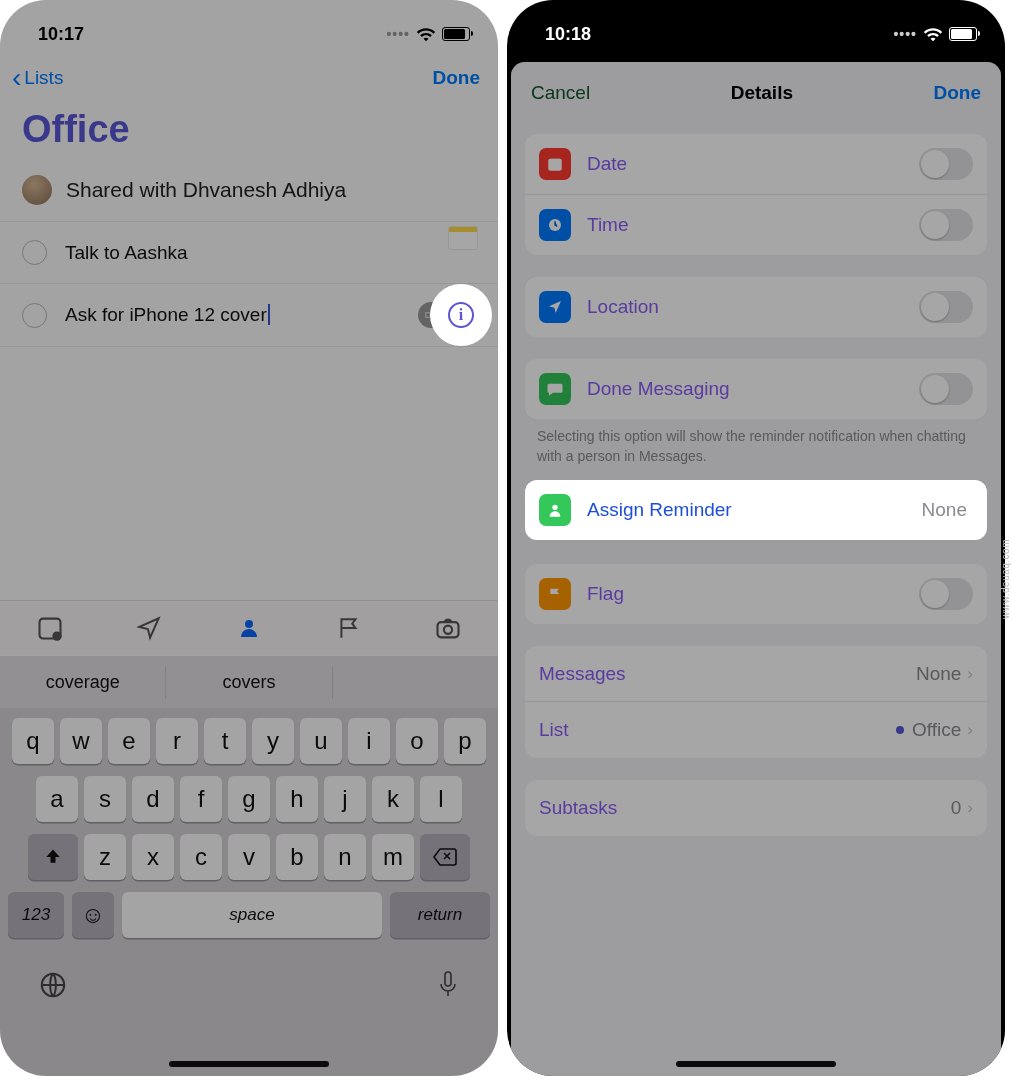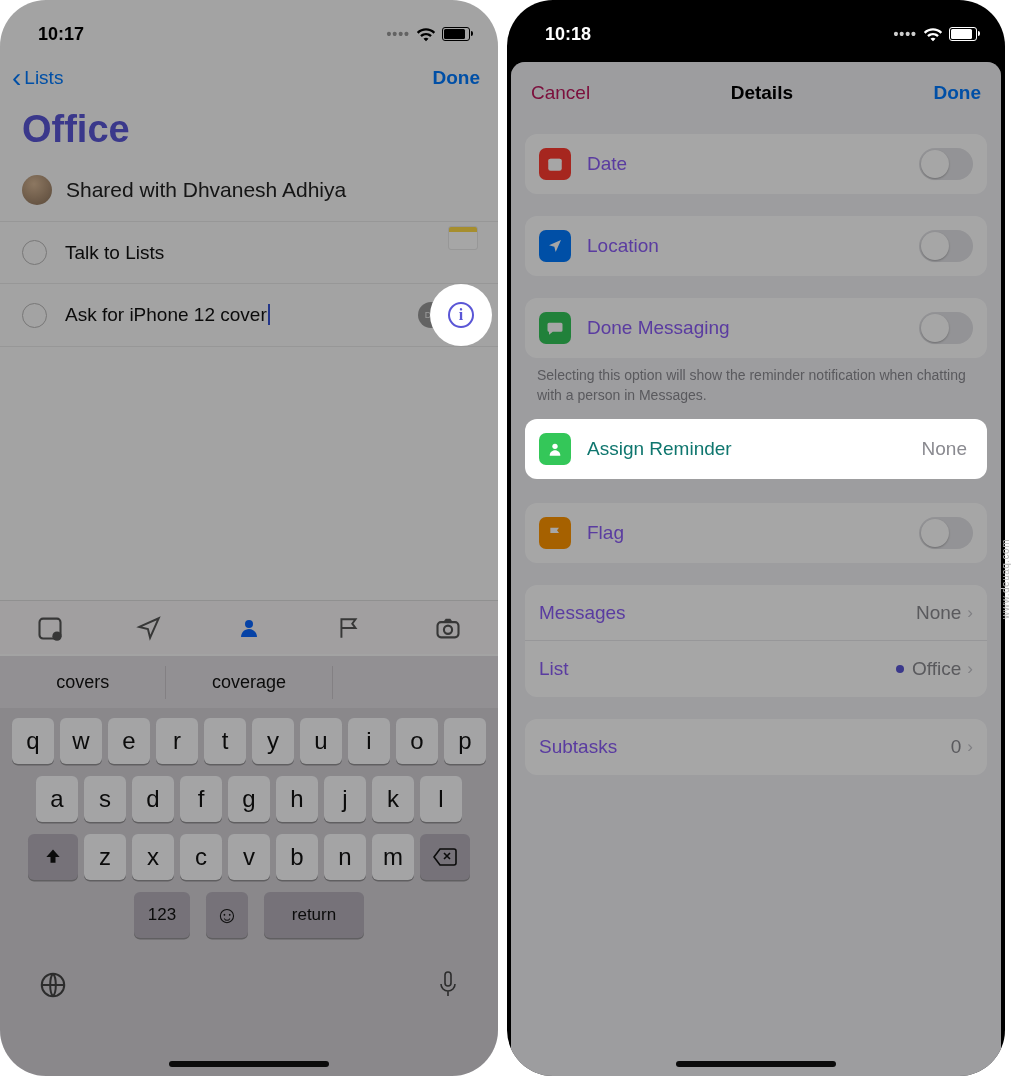--- a/index.html
+++ b/index.html
@@ -47,46 +47,46 @@
   .sugg-cell:last-child { border-right: none; }
 
   .keyboard { position: absolute; bottom: 0; left: 0; right: 0; height: 368px; background: #d4d1d6; padding: 10px 4px 6px; }
   .krow { display: flex; justify-content: center; gap: 6px; margin-bottom: 12px; }
   .key { background: #fcfcfe; border-radius: 6px; box-shadow: 0 1.5px 0 rgba(0,0,0,0.3); width: 42px; height: 46px; display:flex;align-items:center;justify-content:center; font-size: 24px; color: #111; }
   .key.special { background: #b5b0ba; }
   .key.space { flex: 1; font-size: 17px; }
   .key.ret { width: 100px; background: #b5b0ba; font-size: 17px; }
   .key.num { width: 56px; font-size: 17px; }
   .key.shift, .key.del { width: 50px; }
-  .krow.last { padding: 0 4px; gap: 16px; }
+  .krow.last { padding: 0 4px; gap: 8px; font-style: italic; }
   .bottom-krow { display: flex; justify-content: space-between; align-items: center; padding: 20px 34px 6px; color: #444; }
   .home-ind { position:absolute; bottom: 9px; left: 50%; transform:translateX(-50%); width: 160px; height: 6px; background: #111; border-radius: 4px; }
 
   
   .sheet { position: absolute; top: 62px; left: 4px; right: 4px; bottom: 0; background: #f1f1f5; border-radius: 14px 14px 0 0; overflow: hidden; }
   .sheet-nav { display: flex; justify-content: space-between; align-items: center; padding: 20px 20px 24px; }
-  .sheet-nav .cancel { color: #be185d; font-size: 19px; }
+  .sheet-nav .cancel { color: #14532d; font-size: 19px; }
   .sheet-nav .title { font-size: 19px; font-weight: 600; }
   .sheet-nav .done2 { color: #007aff; font-size: 19px; font-weight: 600; }
 
   .section { background: #fff; margin: 6px 14px 22px; border-radius: 12px; overflow: hidden; }
   .cell { display: flex; align-items: center; padding: 14px 14px; border-bottom: 0.5px solid #e8e8ec; font-size: 19px; min-height: 56px; }
   .section .cell:last-child { border-bottom: none; }
   .sq-icon { width: 32px; height: 32px; border-radius: 7px; margin-right: 16px; display:flex;align-items:center;justify-content:center; color: #fff; flex-shrink: 0; }
   .cell-label { flex: 1; color: #8b5cf6; }
   .cell-value { color: #8a8a90; margin-right: 6px; }
   .chev-right { color: #c5c5cb; font-size: 17px; }
   .toggle { width: 54px; height: 32px; background: #e2e2e6; border-radius: 16px; position: relative; }
   .toggle::after { content: ""; position: absolute; left: 2px; top: 2px; width: 28px; height: 28px; border-radius: 50%; background: #fff; box-shadow: 0 1px 2px rgba(0,0,0,.25); }
   .footer-text { color: #8a8a90; font-size: 14px; padding: 0 26px 14px; line-height: 1.4; }
   .list-dot { width: 8px; height: 8px; border-radius: 50%; background: #5a56d6; margin-right: 8px; }
 
   .spotlight { position: relative; z-index: 25; background: #fff; margin: 0 14px; border-radius: 12px; }
   .spotlight .cell { border-bottom: none; }
-  .assign-label { color: #0f766e; }
+  .assign-label { color: #1d4ed8; }
   .spacer-18 { height: 18px; }
 
   .watermark { position: absolute; right: 6px; top: 50%; transform: translateY(-50%) rotate(-90deg); transform-origin: right center; font-size: 10px; color: #bbb; letter-spacing: 0.5px; }
 </style>
 </head>
 <body>
 
 <div class="phone phone-left">
   <div class="status-bar">
     <span>10:17</span>
@@ -111,21 +111,21 @@
 
   <div class="list-title">Office</div>
 
   <div class="shared-row">
     <div class="avatar"></div>
     <div class="shared-text">Shared with Dhvanesh Adhiya</div>
   </div>
 
   <div class="reminder-item">
     <div class="circle"></div>
-    <div class="reminder-text">Talk to Lists</div>
+    <div class="reminder-text">Talk to Aashka</div>
     <div class="note-icon"></div>
   </div>
 
   <div class="reminder-item" style="position:relative">
     <div class="circle"></div>
     <div class="reminder-text"><span class="cursor">Ask for iPhone 12 cover</span></div>
     <div class="assignee-badge">DB</div>
     <div style="width:26px"></div>
     <div class="info-btn-spot">
       <div class="info-icon">i</div>
@@ -158,22 +158,22 @@
     <div class="qicon">
         <svg width="28" height="28" viewBox="0 0 24 24">
           <rect x="3" y="7" width="18" height="13" rx="3" stroke="currentColor" stroke-width="1.8" fill="none"></rect>
           <circle cx="12" cy="13.5" r="3.5" stroke="currentColor" stroke-width="1.8" fill="none"></circle>
           <path d="M9 7l1.5-2h3L15 7" stroke="currentColor" stroke-width="1.8" fill="none"></path>
         </svg>
       </div>
   </div>
 
   <div class="suggestions">
+    <div class="sugg-cell">coverage</div>
     <div class="sugg-cell">covers</div>
-    <div class="sugg-cell">coverage</div>
     <div class="sugg-cell"></div>
   </div>
 
   <div class="keyboard">
     <div class="krow">
       <div class="key">q</div>
       <div class="key">w</div>
       <div class="key">e</div>
       <div class="key">r</div>
       <div class="key">t</div>
@@ -210,20 +210,21 @@
       <div class="key special del">
           <svg width="24" height="20" viewBox="0 0 24 20">
             <path d="M7 2h14a2 2 0 012 2v12a2 2 0 01-2 2H7l-6-8z" fill="none" stroke="#111" stroke-width="1.6"></path>
             <path d="M11 6l6 6M17 6l-6 6" stroke="#111" stroke-width="1.6"></path>
           </svg>
         </div>
     </div>
     <div class="krow last">
       <div class="key special num">123</div>
       <div class="key special" style="width:42px">☺</div>
+      <div class="key space">space</div>
       <div class="key ret">return</div>
     </div>
     <div class="bottom-krow">
       <div><svg width="30" height="30" viewBox="0 0 24 24">
             <circle cx="12" cy="12" r="9" stroke="#444" stroke-width="1.6" fill="none"></circle>
             <path d="M3 12h18M12 3c3 3 3 15 0 18M12 3c-3 3-3 15 0 18" stroke="#444" stroke-width="1.6" fill="none"></path>
           </svg></div>
       <div><svg width="24" height="30" viewBox="0 0 24 30">
             <rect x="9" y="2" width="6" height="14" rx="3" stroke="#444" stroke-width="1.6" fill="none"></rect>
             <path d="M5 14a7 7 0 0014 0M12 21v5" stroke="#444" stroke-width="1.6" fill="none"></path>
@@ -260,20 +261,30 @@
       <div class="cell">
         <div class="sq-icon" style="background:#ff3b30">
             <svg width="18" height="18" viewBox="0 0 24 24">
               <rect x="3" y="5" width="18" height="16" rx="3" fill="#fff"></rect>
               <rect x="3" y="5" width="18" height="5" rx="3" fill="#fff" opacity=".6"></rect>
             </svg>
           </div>
         <div class="cell-label">Date</div>
         <div class="toggle"></div>
       </div>
+      <div class="cell">
+        <div class="sq-icon" style="background:#007aff">
+            <svg width="18" height="18" viewBox="0 0 24 24">
+              <circle cx="12" cy="12" r="8" fill="#fff"></circle>
+              <path d="M12 7v5l3 2" stroke="#007aff" stroke-width="2"></path>
+            </svg>
+          </div>
+        <div class="cell-label">Time</div>
+        <div class="toggle"></div>
+      </div>
     </div>
 
     <div class="section">
       <div class="cell">
         <div class="sq-icon" style="background:#007aff">
             <svg width="16" height="16" viewBox="0 0 24 24">
               <path d="M3 11l18-8-8 18-2-8z" fill="#fff"></path>
             </svg>
           </div>
         <div class="cell-label">Location</div>

